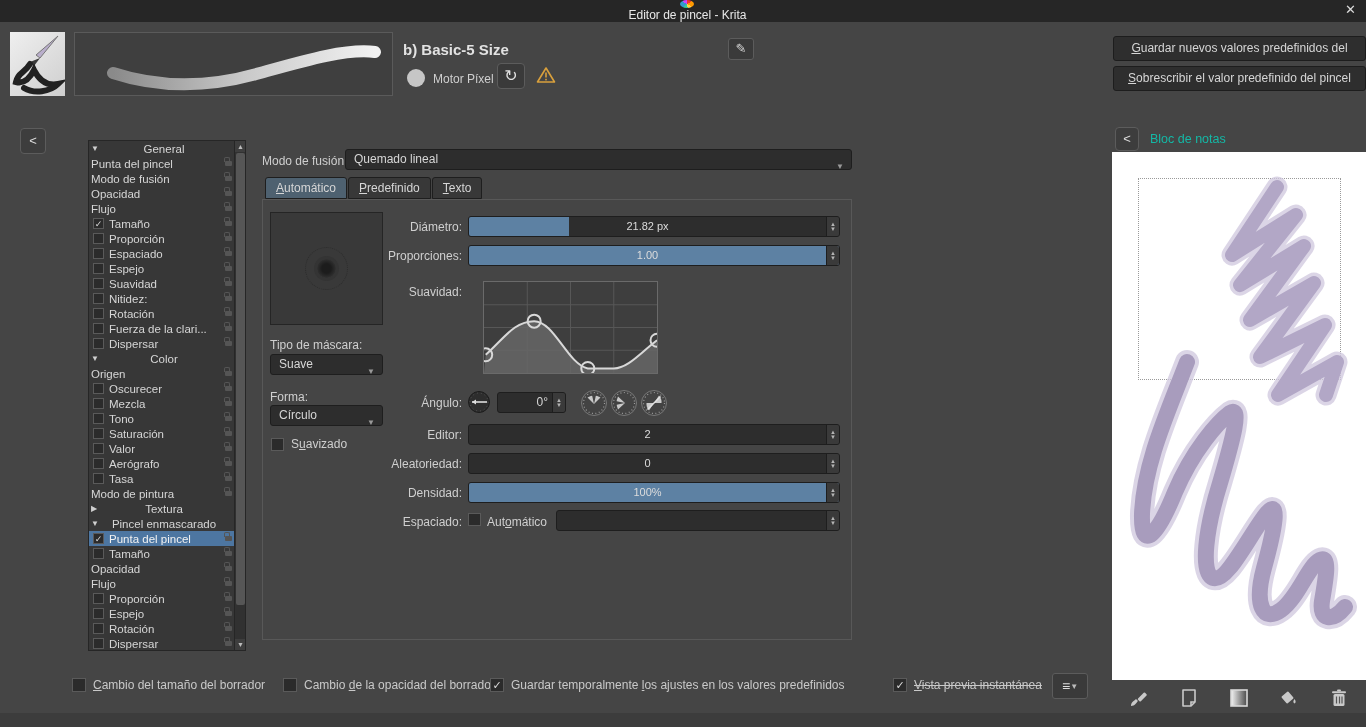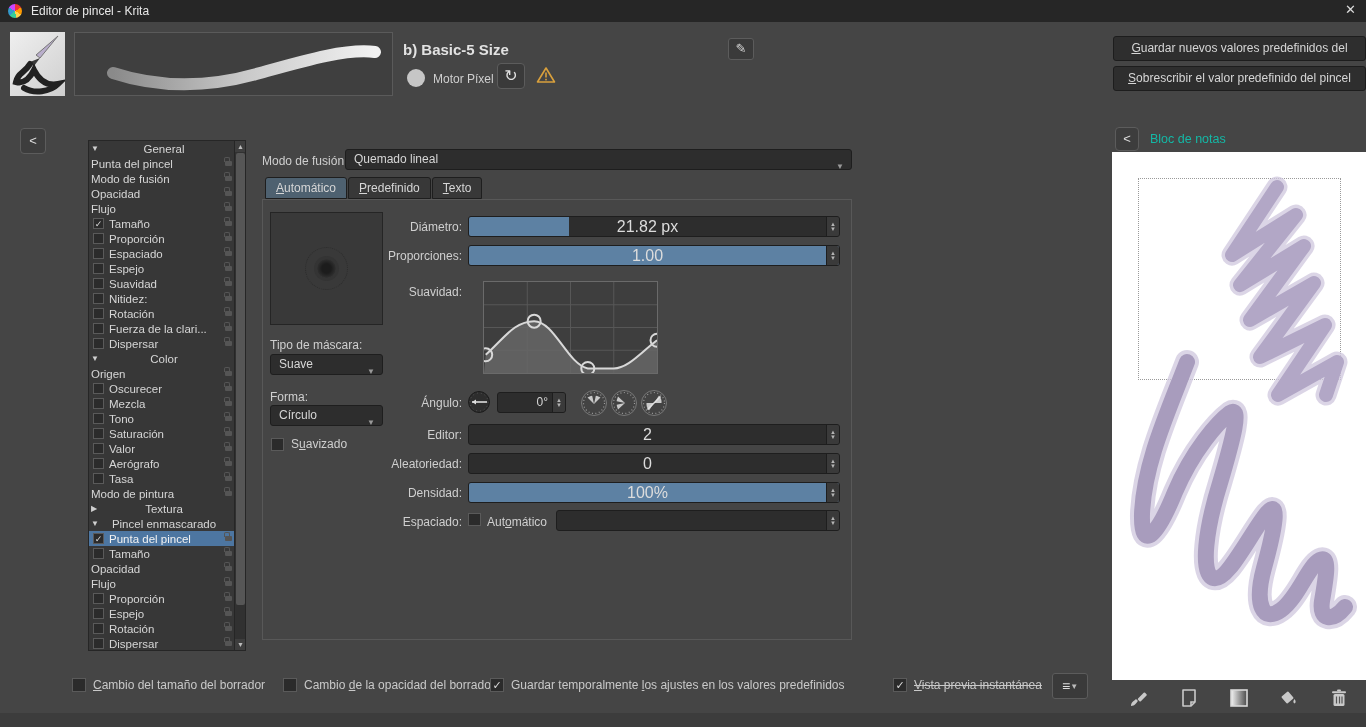--- a/index.html
+++ b/index.html
@@ -1,21 +1,21 @@
 <!DOCTYPE html>
 <html><head>
 <meta charset="utf-8">
 <style>
   * { margin:0; padding:0; box-sizing:border-box; }
   html,body { width:1366px; height:727px; overflow:hidden; }
   body { font-family:"Liberation Sans", sans-serif; background:#454545; color:#cfcfcf; position:relative; }
   .abs { position:absolute; }
 
   
-  #titlebar { position:absolute; left:0; top:0; width:1366px; height:22px; background:#262626; display:flex; align-items:center; }
+  #titlebar { position:absolute; left:0; top:0; width:1366px; height:22px; background:#262626; display:flex; align-items:center;flex-direction:column; }
   #krita-logo { width:14px; height:14px; border-radius:50%; margin-left:8px;
     background:conic-gradient(#e33 0 60deg,#f90 60deg 120deg,#ffd24a 120deg 170deg,#3c9 170deg 230deg,#39c 230deg 300deg,#c4f 300deg 360deg); }
   #title-text { margin-left:9px; font-size:12px; color:#e8e8e8; }
   #close-btn { position:absolute; right:6px; top:2px; font-size:13px; color:#ddd; padding:0 4px; cursor:default; }
 
   
   #brush-thumb { left:10px; top:32px; width:55px; height:64px; background:linear-gradient(135deg,#efefef,#cfcfcf); }
   #stroke-box { left:74px; top:32px; width:319px; height:64px; background:#3f3f3f; border:1px solid #5a5a5a; }
   #preset-name { left:403px; top:41px; font-size:15px; font-weight:bold; color:#e2e2e2; }
   #edit-btn { left:728px; top:38px; width:26px; height:22px; background:#3a3a3a; border:1px solid #5c5c5c; border-radius:3px; color:#d5d5d5; font-size:13px; text-align:center; line-height:20px; }
@@ -57,21 +57,21 @@
   #tip-preview { left:270px; top:212px; width:113px; height:113px; background:#393939; border:1px solid #252525; }
   #tip-ring { position:absolute; left:34px; top:34px; width:43px; height:43px; border:1px dotted #2d2d2d; border-radius:50%; }
   #tip-dot { position:absolute; left:46px; top:46px; width:19px; height:19px; border-radius:50%; background:radial-gradient(circle,#1c1c1c 35%,#303030 70%,#393939); box-shadow:0 0 0 3px #343434; }
 
   .mlabel { font-size:12px; color:#cfcfcf; }
   .mcombo { width:113px; height:21px; background:#2d2d2d; border:1px solid #1e1e1e; border-radius:3px; font-size:12px; color:#d6d6d6; line-height:19px; padding-left:8px; }
 
   .flabel { font-size:12px; color:#cfcfcf; width:132px; text-align:right; left:330px; }
   .field { left:468px; width:372px; height:21px; background:#2d2d2d; border:1px solid #1e1e1e; border-radius:3px; overflow:hidden; }
   .field .fill { position:absolute; left:0; top:0; bottom:0; background:#5d81a3; }
-  .field .fval { position:absolute; left:0; right:13px; top:0; bottom:0; text-align:center; font-size:16px; line-height:19px; color:#dcdcdc; }
+  .field .fval { position:absolute; left:0; right:13px; top:0; bottom:0; text-align:center; font-size:11px; line-height:19px; color:#dcdcdc; }
   .spin { position:absolute; right:0; top:0; bottom:0; width:13px; background:#3a3a3a; border-left:1px solid #1e1e1e; display:flex; flex-direction:column; align-items:center; justify-content:center; }
   .spin span { font-size:6px; line-height:5px; color:#b5b5b5; }
 
   #curve-widget { left:483px; top:281px; width:175px; height:93px; border:1px solid #6a6a6a; background:#3e3e3e; }
 
   #angle-dial { left:468px; top:391px; width:22px; height:22px; border-radius:50%; background:#2d2d2d; border:1px solid #1c1c1c; }
   #angle-field { left:497px; top:392px; width:69px; height:21px; background:#2d2d2d; border:1px solid #1e1e1e; border-radius:3px; overflow:hidden; }
   #angle-field .fval { text-align:right; right:17px; left:0; position:absolute; font-size:12px; line-height:19px; color:#d6d6d6; }
   .fanbtn { top:390px; width:26px; height:26px; border-radius:50%; border:1px solid #777; background:#434343; }
 

